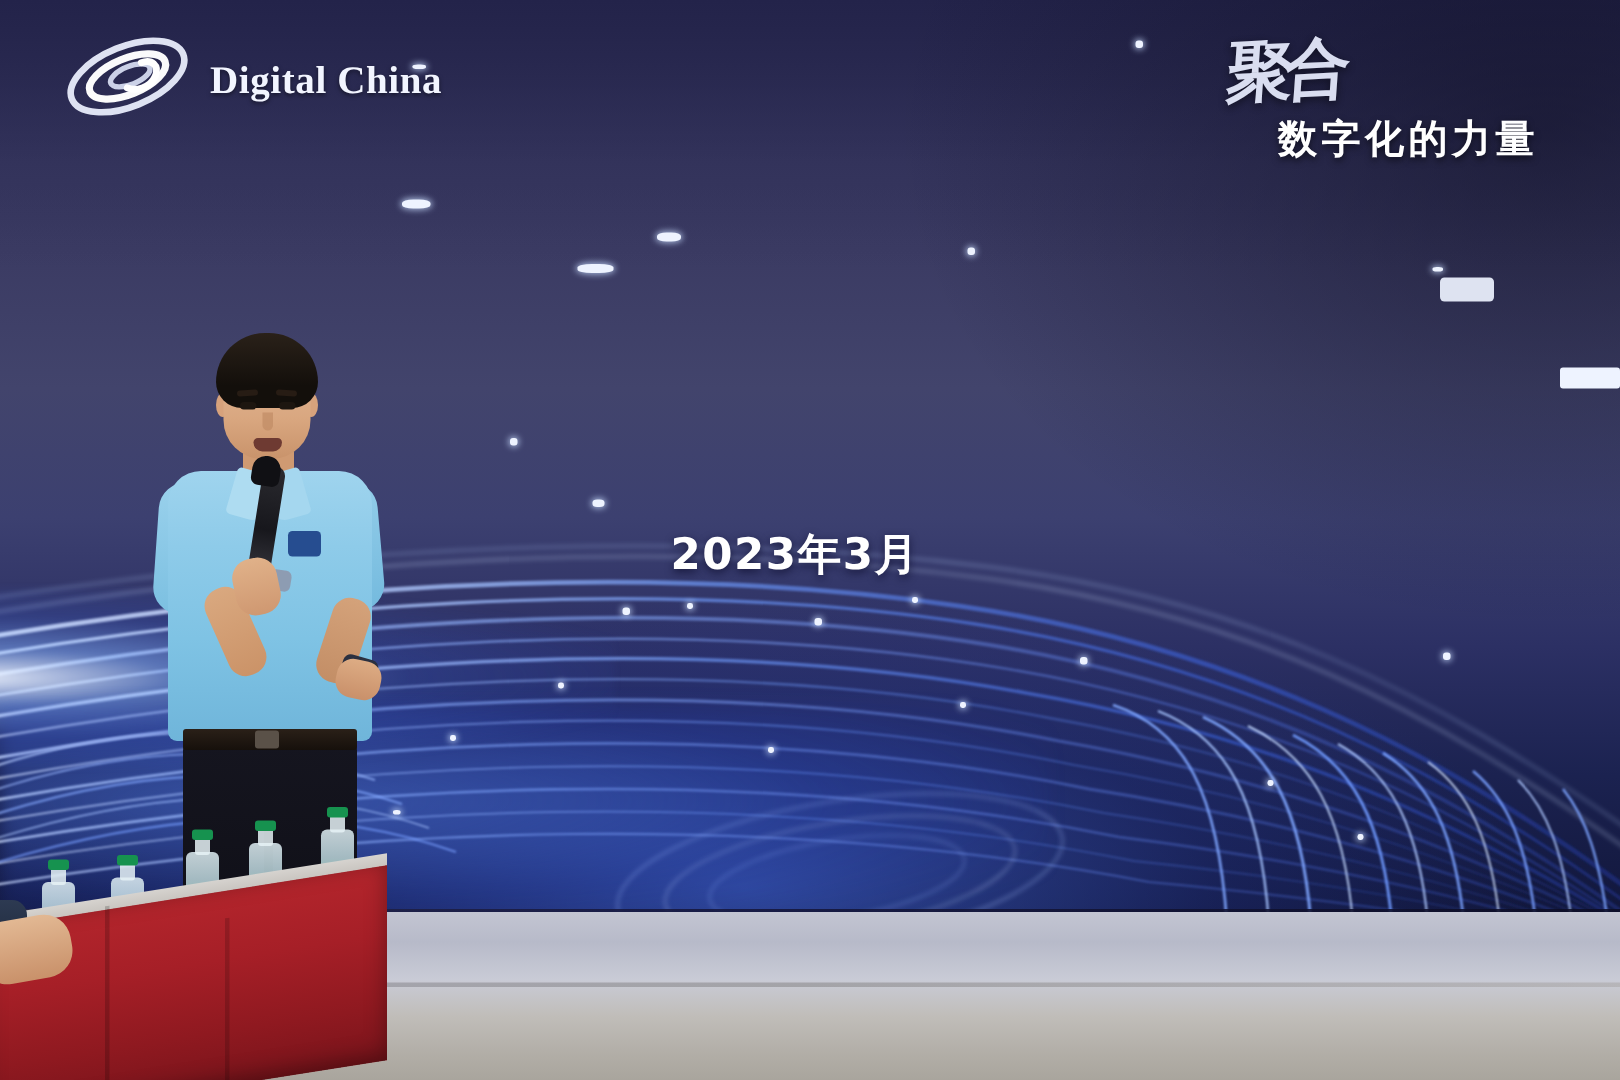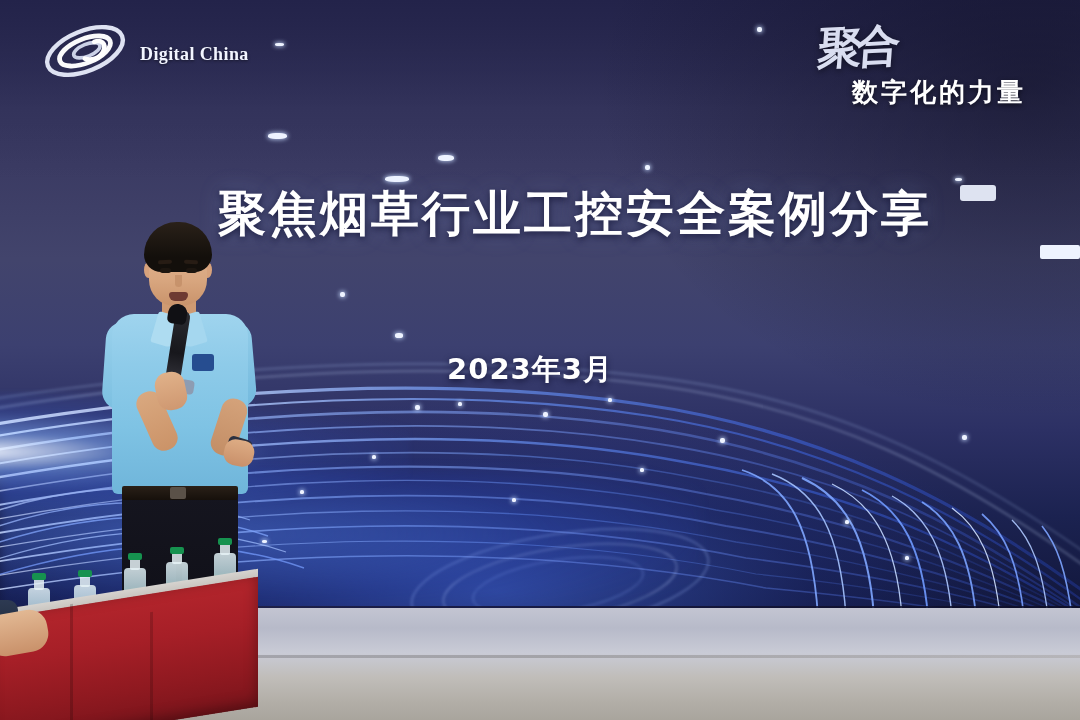--- a/index.html
+++ b/index.html
@@ -62,21 +62,21 @@
     display:flex; align-items:center; gap:12px;
   }
   .logo-swoosh { position:relative; width:86px; height:70px; }
   .logo-text-block { display:flex; flex-direction:column; line-height:1; }
   .logo-cn {
     font-size:31px; font-weight:bold; color:#ffffff; letter-spacing:2px;
     font-family:"DejaVu Sans","Liberation Sans",sans-serif;
     text-shadow:0 1px 3px rgba(0,0,0,.5);
   }
   .logo-en {
-    font-size:18px; font-weight:bold; color:#f2f5ff; letter-spacing:.4px;
+    font-size:26px; font-weight:bold; color:#f2f5ff; letter-spacing:.4px;
     margin-top:5px; font-family:"Liberation Serif","DejaVu Serif",serif;
     text-shadow:0 1px 3px rgba(0,0,0,.5);
   }
 
   
   .logo-theme {
     position:absolute; right:26px; top:18px;
     width:260px; height:100px;
   }
   .theme-cal {
@@ -446,21 +446,20 @@
       <div class="logo-text-block">
         <div class="logo-en">Digital China</div>
       </div>
     </div>
 
     <div class="logo-theme">
       <div class="theme-cal">聚合</div>
       <div class="theme-sub">数字化的力量</div>
     </div>
 
-    <div class="slide-title">聚焦烟草行业工控安全案例分享</div>
     <div class="slide-date">2023年3月</div>
   </div>
 
   <div class="floor-edge"></div>
   <div class="floor"></div>
   <div class="floor-seam"></div>
 
   <div class="speaker">
     <div class="sp-pants"></div>
     <div class="sp-leg-gap"></div>

